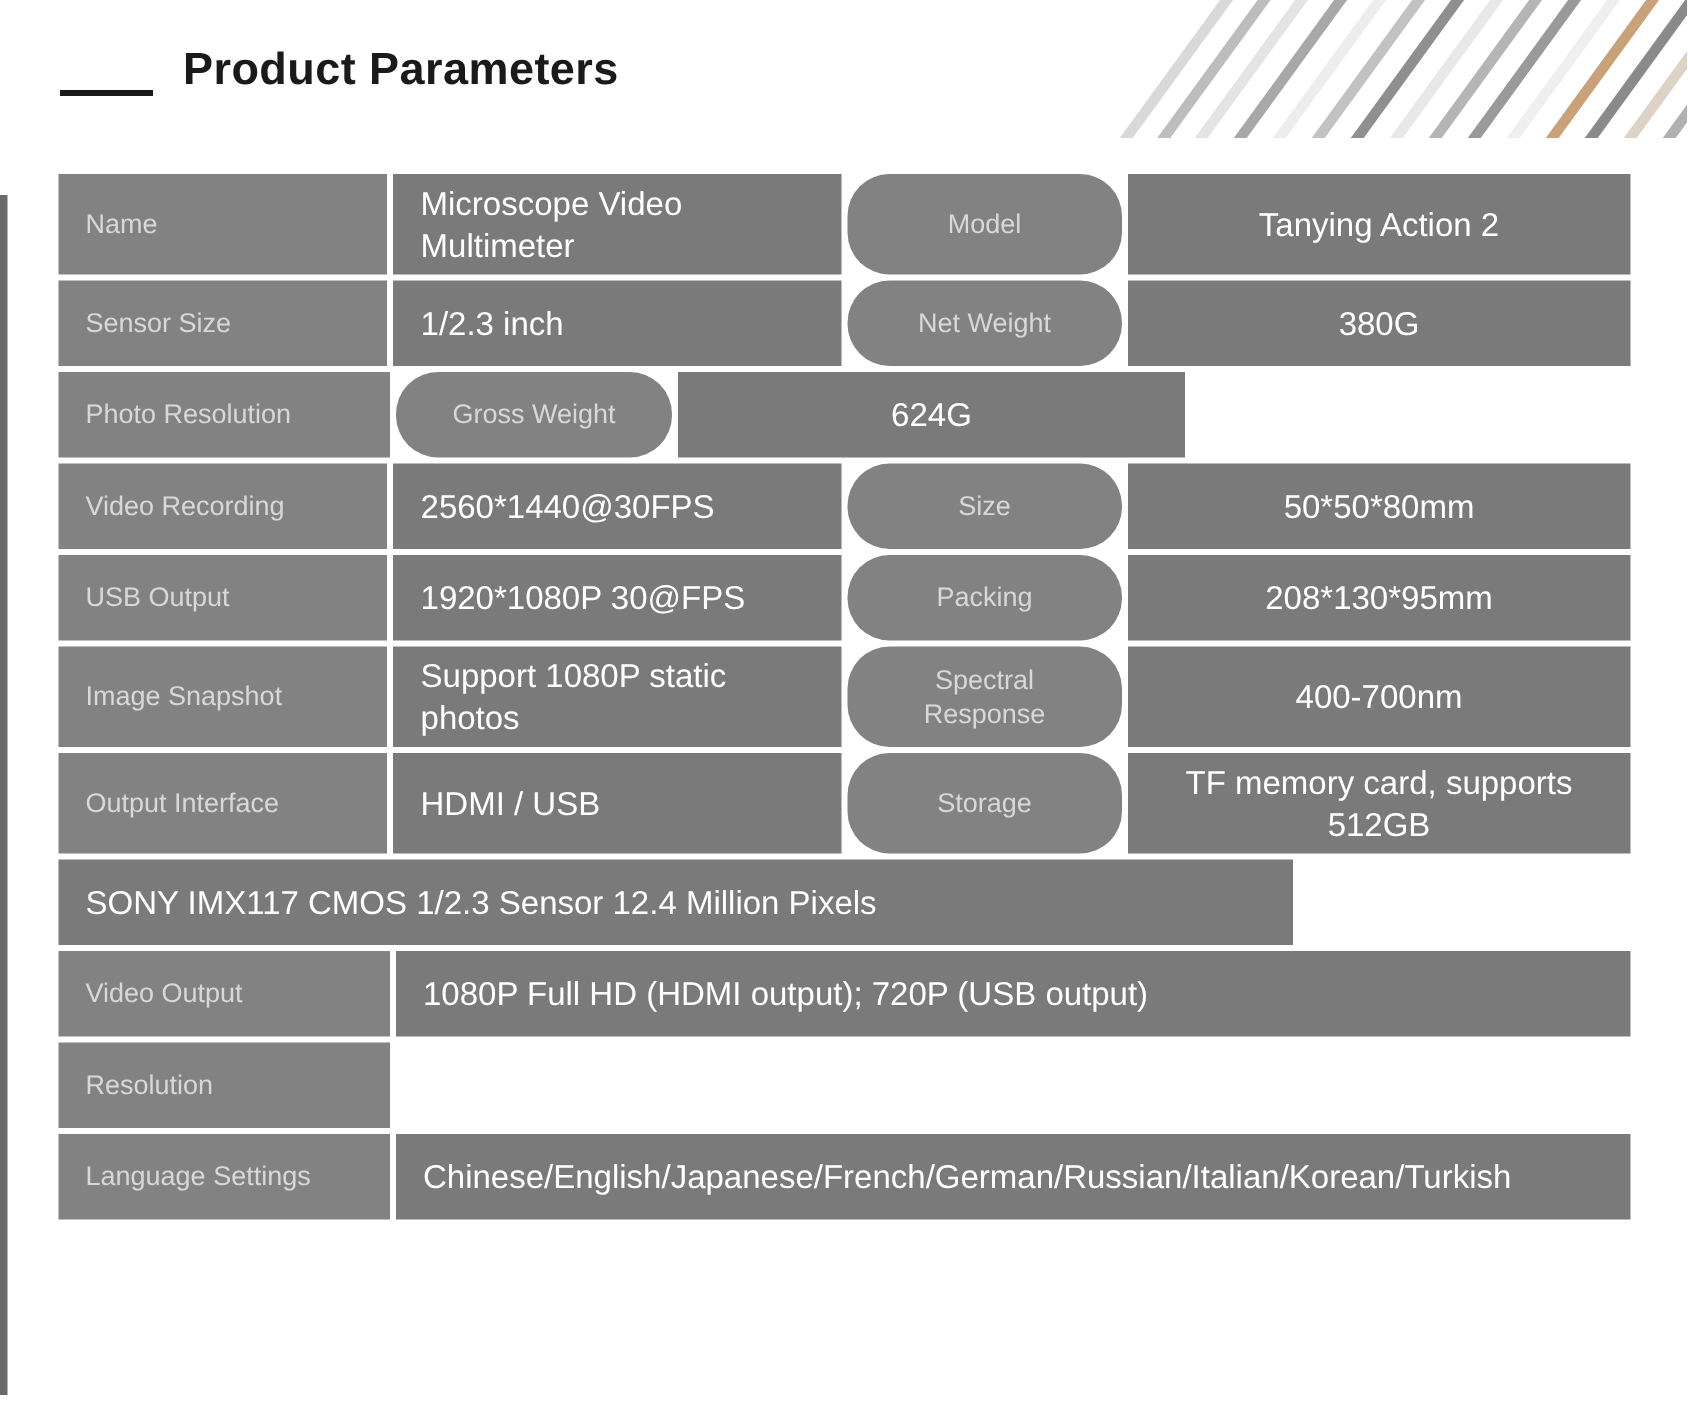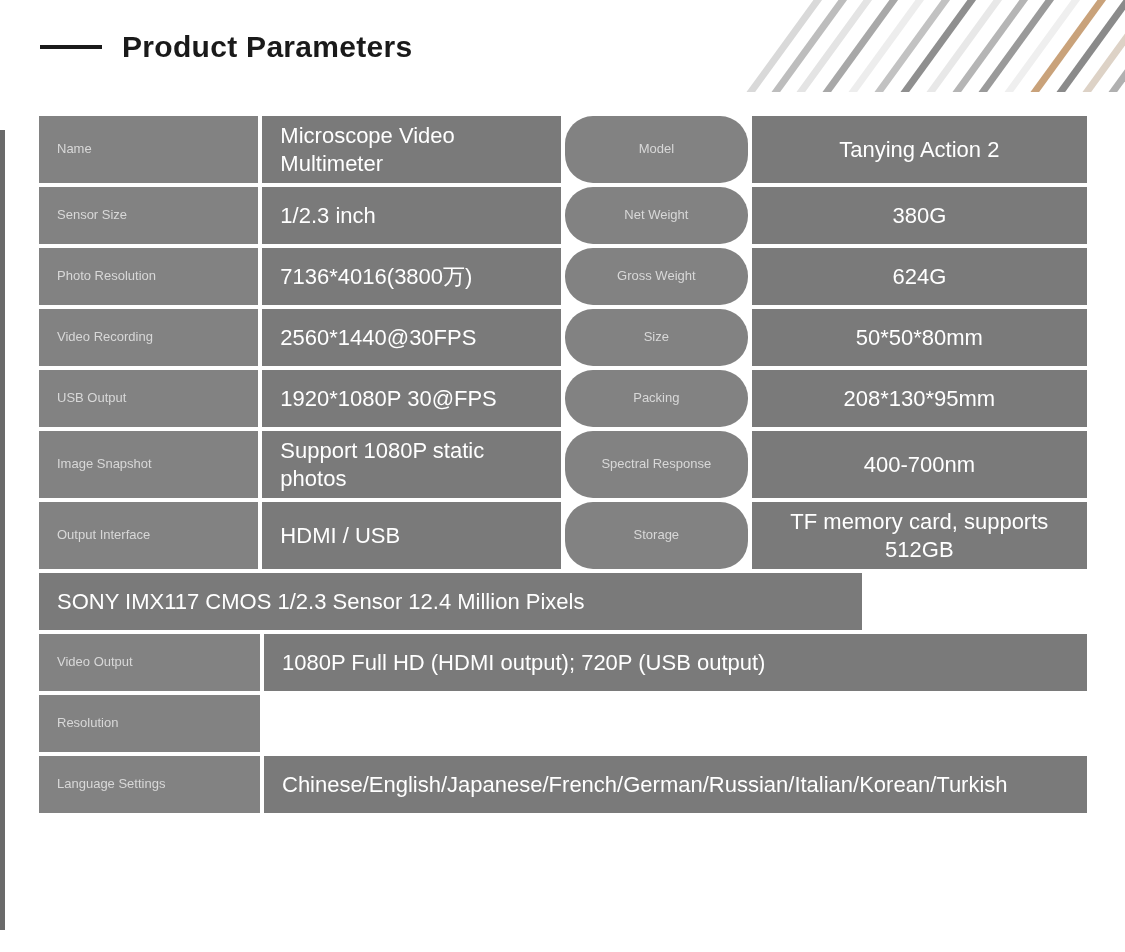--- a/index.html
+++ b/index.html
@@ -41,21 +41,21 @@
     width: 5px;
     height: 800px;
     background: #6a6a6a;
   }
 
   .title-row {
     position: absolute;
     left: 40px;
     top: 30px;
     display: flex;
-    align-items: center;
+    align-items: flex-end;
     gap: 20px;
   }
   .title-dash {
     width: 62px;
     height: 4px;
     background: #1a1a1a;
   }
   .title-text {
     font-size: 30px;
     font-weight: bold;
@@ -84,21 +84,21 @@
     align-items: center;
     min-height: 57px;
     padding: 6px 18px;
     font-size: 22px;
     line-height: 1.25;
   }
 
   .cell.label {
     color: #d8d8d8;
     background: #828282;
-    font-size: 13px;
+    font-size: 18px;
   }
 
   .cell.center {
     justify-content: center;
     text-align: center;
   }
 
   
   .c-label1 { width: 221px; }
   .c-val1   { width: 301px; }
@@ -161,21 +161,20 @@
 
     <div class="row">
       <div class="cell label c-label1">Sensor Size</div>
       <div class="cell c-val1">1/2.3 inch</div>
       <div class="cell label c-label2 center">Net Weight</div>
       <div class="cell c-val2 center">380G</div>
     </div>
 
     <div class="row">
       <div class="cell label c-label1">Photo Resolution</div>
-      <div class="cell c-val1">7136*4016(3800万)</div>
       <div class="cell label c-label2 center">Gross Weight</div>
       <div class="cell c-val2 center">624G</div>
     </div>
 
     <div class="row">
       <div class="cell label c-label1">Video Recording</div>
       <div class="cell c-val1">2560*1440@30FPS</div>
       <div class="cell label c-label2 center">Size</div>
       <div class="cell c-val2 center">50*50*80mm</div>
     </div>

